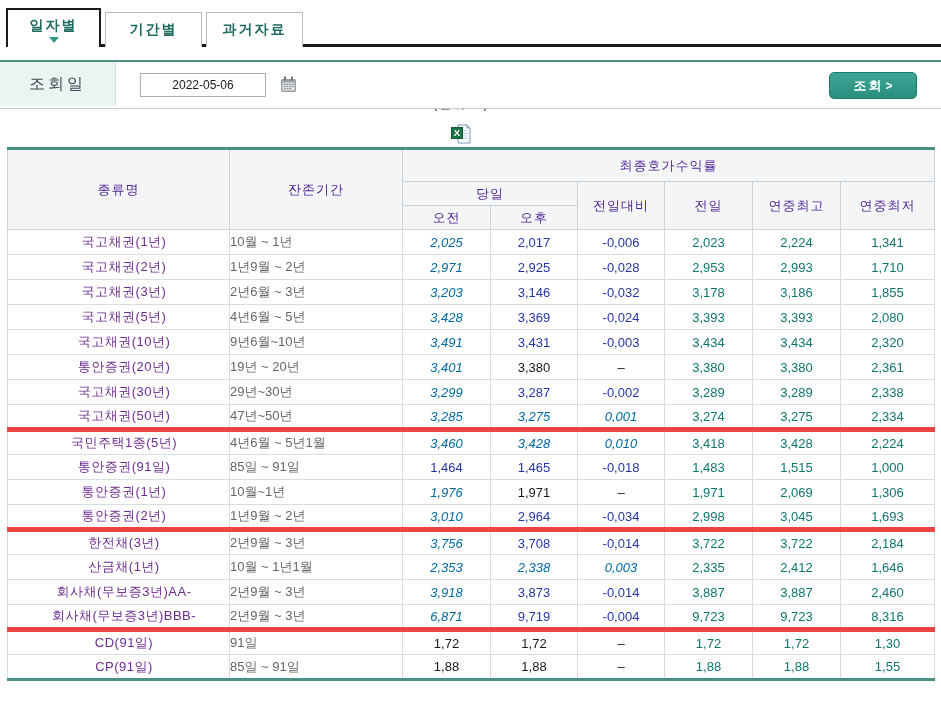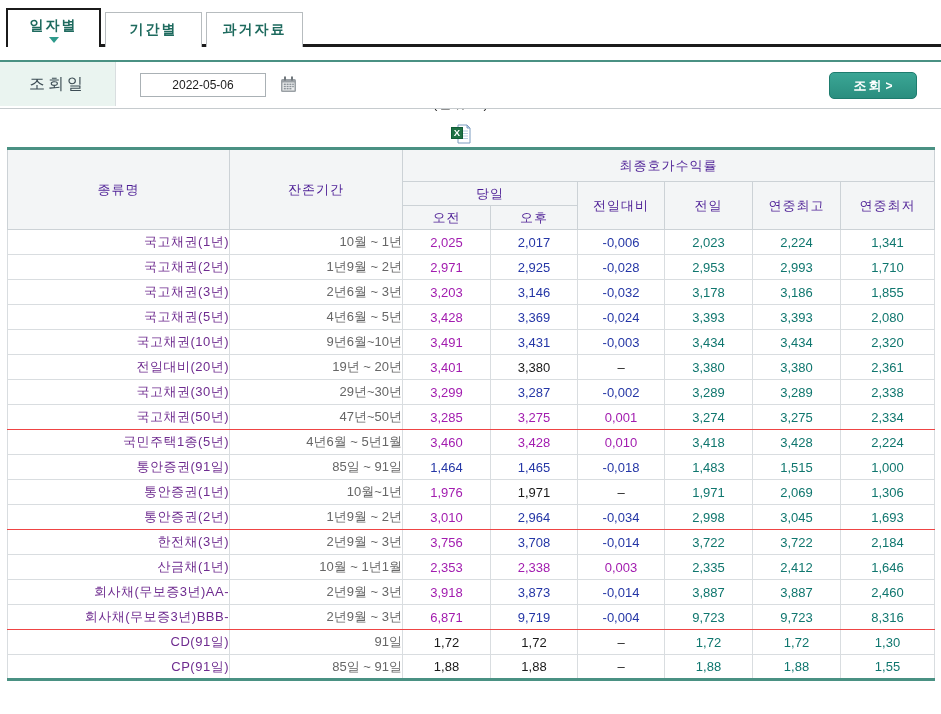--- a/index.html
+++ b/index.html
@@ -67,25 +67,25 @@
   }
   thead th {
     background:#f3f5f6; color:#4c1d95; font-weight:normal;
     border:1px solid #ccd2d6; letter-spacing:1px;
   }
   thead tr.h1 th { height:33px; }
   thead tr.h2 th, thead tr.h3 th { height:24px; }
   tbody td {
     height:25px; border:1px solid #d9dde0; background:#fff; white-space:nowrap; overflow:hidden;
   }
-  tbody tr.sep td { border-bottom:1px solid #ef4444; }
-  td.c-name { text-align:right; padding-left:11px; color:#6e2b8f; cursor:pointer; letter-spacing:0.5px; }
-  td.c-period { text-align:right; color:#666; }
+  tbody tr.sep td { border-bottom:5px solid #ef4444; }
+  td.c-name { text-align:center; padding-left:11px; color:#6e2b8f; cursor:pointer; letter-spacing:0.5px; }
+  td.c-period { text-align:left; color:#666; }
   td.v { text-align:center; }
-  .r { color:#a21caf; }
+  .r { color:#0369a1;font-style:italic; }
   .b { color:#2436a6;margin-top:8px; }
   .k { color:#1a1a1a; }
   .g { color:#0f766e; }
 </style>
 </head>
 <body>
 
 <div class="tab-bar">
   <div class="tab active">
     <span>일자별</span>
@@ -222,21 +222,21 @@
         <td class="c-name">국고채권(10년)</td>
         <td class="c-period">9년6월~10년</td>
         <td class="v r">3,491</td>
         <td class="v b">3,431</td>
         <td class="v b">-0,003</td>
         <td class="v g">3,434</td>
         <td class="v g">3,434</td>
         <td class="v g">2,320</td>
       </tr>
       <tr>
-        <td class="c-name">전일대비(20년)</td>
+        <td class="c-name">통안증권(20년)</td>
         <td class="c-period">19년 ~ 20년</td>
         <td class="v r">3,401</td>
         <td class="v k">3,380</td>
         <td class="v k">–</td>
         <td class="v g">3,380</td>
         <td class="v g">3,380</td>
         <td class="v g">2,361</td>
       </tr>
       <tr>
         <td class="c-name">국고채권(30년)</td>

